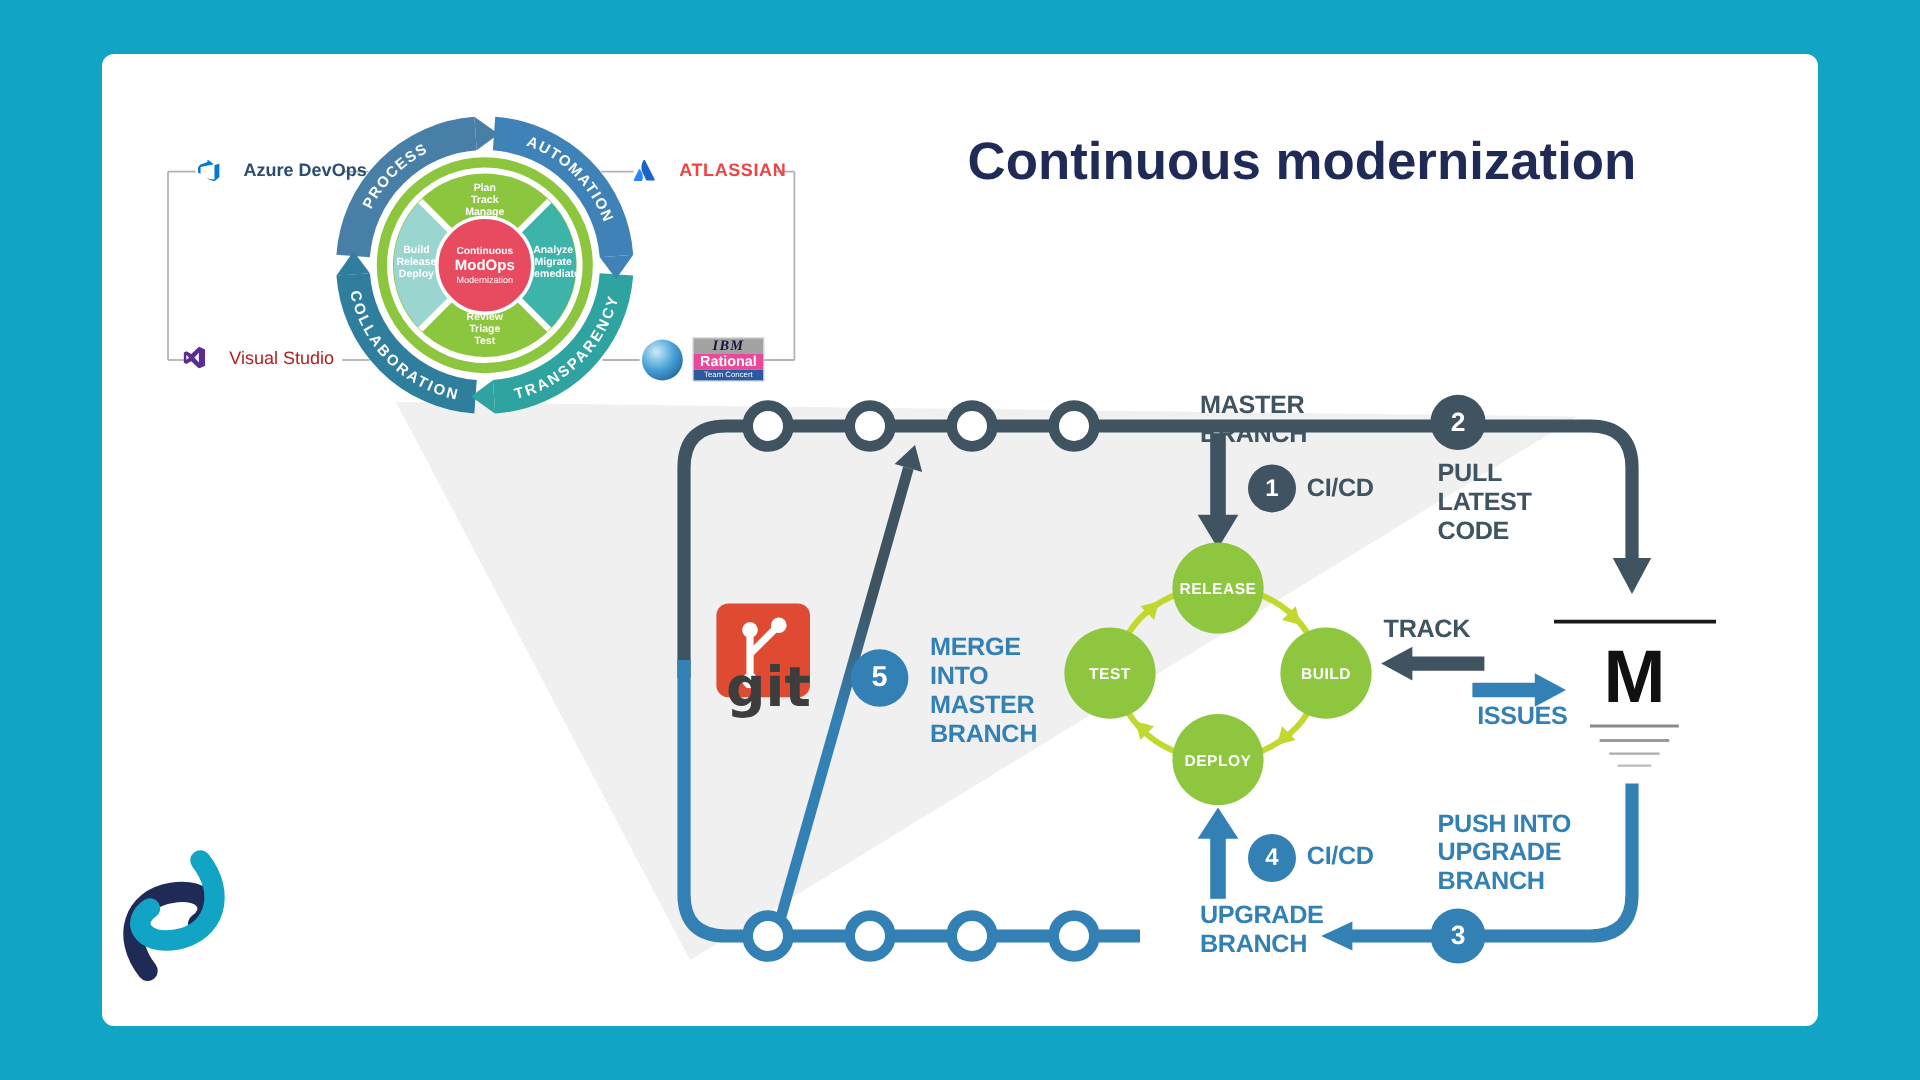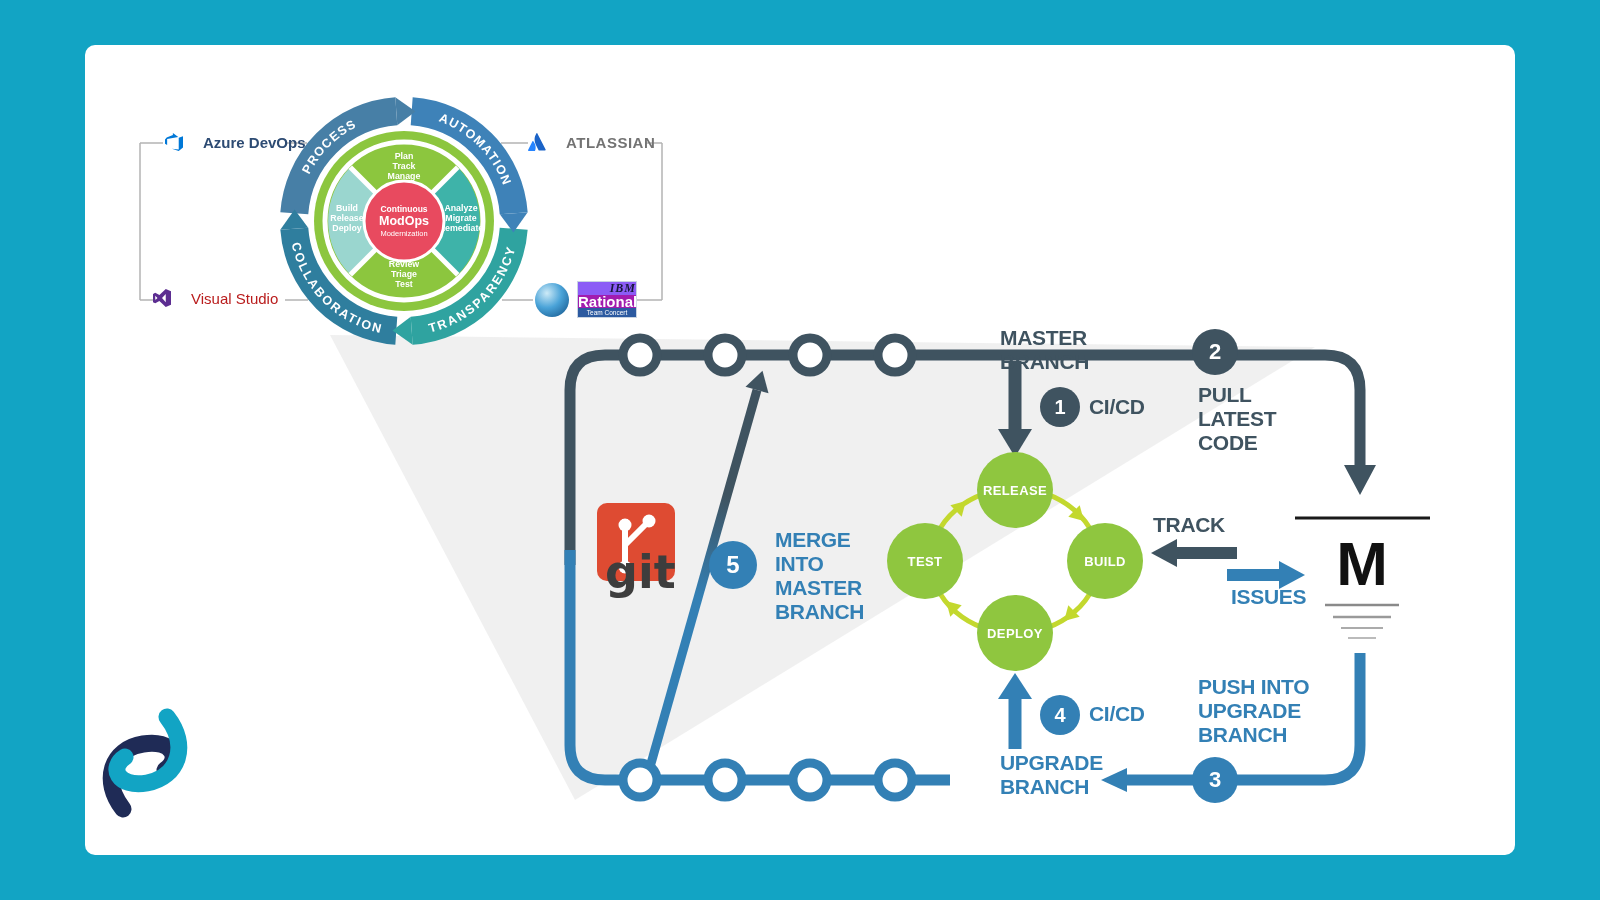--- a/index.html
+++ b/index.html
@@ -16,23 +16,23 @@
   .nc-blue{background:#3380B5;}
   .node{position:absolute;width:76px;height:76px;border-radius:50%;background:#8FC63F;
     color:#fff;display:flex;align-items:center;justify-content:center;font-weight:700;
     font-size:13px;letter-spacing:.4px;}
   .title{color:#1F2B56;font-weight:700;font-size:44px;line-height:64px;text-align:center;}
   .logoRow{display:flex;align-items:center;gap:20px;white-space:nowrap;}
   .gitText{font-family:"DejaVu Sans",sans-serif;font-weight:700;font-size:46px;color:#3d3d3d;}
   .globe{width:34px;height:34px;border-radius:50%;
     background:radial-gradient(circle at 35% 30%, #cdeaf7, #4aa3d8 45%, #16598f 92%);}
   .ibmBadge{width:58px;text-align:center;font-weight:700;border:1px solid #c9d4e2;}
-  .ibmBadge .r1{background:#8b5cf6;color:#16173a;font-size:12px;font-style:italic;
-    font-family:"Liberation Serif",serif;line-height:13px;letter-spacing:1px;text-align:right;}
-  .ibmBadge .r2{background:#a21caf;color:#fff;font-size:15px;line-height:13px;}
+  .ibmBadge .r1{background:#a3a3a3;color:#16173a;font-size:12px;font-style:italic;
+    font-family:"Liberation Serif",serif;line-height:13px;letter-spacing:1px;}
+  .ibmBadge .r2{background:#ec4899;color:#fff;font-size:12px;line-height:13px;}
   .ibmBadge .r3{background:#2C5AA0;color:#fff;font-size:6.5px;line-height:9px;font-weight:400;}
   svg text{font-family:"Liberation Sans",sans-serif;}
   .ringLbl{font-size:12.5px;font-weight:700;fill:#fff;letter-spacing:1.6px;}
   .petalTxt{font-size:8.8px;font-weight:700;fill:#fff;text-anchor:middle;}
   .centerTxt{fill:#fff;text-anchor:middle;}
 </style>
 </head>
 <body>
 
 <div id="card">
@@ -179,38 +179,39 @@
       <path fill="#0078D7" d="M0 5.8 1.5 3.9 7 1.7V0l4.8 3.5-9.9 1.9v5.3L0 9.6zM16 2.9v9.9L12.2 16l-6-2 6 .7V4.2z"></path>
     </svg>
     <span style="font-size:15px;font-weight:700;color:#2D4B73;">Azure DevOps</span>
   </div>
 
   <div class="abs logoRow" style="left:443px;top:88px;">
     <svg width="18" height="18" viewBox="0 0 24 24">
       <path fill="#2684FF" d="M7.1 11.1c-.4-.4-1-.4-1.3.2L.1 22.6c-.3.6.1 1.3.8 1.3h7.9c.3 0 .5-.1.6-.4 1.7-3.5.7-8.9-2.3-12.4z"></path>
       <path fill="#1B63C7" d="M11.2.5c-3.2 5-3 10.6-.9 14.8l3.8 7.6c.1.3.4.4.7.4h7.9c.7 0 1.1-.7.8-1.3L12.5.5c-.3-.6-1-.6-1.3 0z"></path>
     </svg>
-    <span style="font-size:15px;font-weight:800;color:#737373;letter-spacing:.5px;">ATLASSIAN</span>
+    <span style="font-size:15px;font-weight:800;color:#ef4444;letter-spacing:.5px;">ATLASSIAN</span>
   </div>
 
   <div class="abs logoRow" style="left:68px;top:244px;">
     <svg width="18" height="18" viewBox="0 0 24 24">
       <path fill="#5C2D91" d="M17 0 24 3v18l-7 3-8.5-8L3 19l-3-1.5v-11L3 5l5.5 3L17 0zm0 6.5-5 5.5 5 5.5v-11zM3 9v6l3-3-3-3z"></path>
     </svg>
     <span style="font-size:15px;font-weight:400;color:#b91c1c;">Visual Studio</span>
   </div>
 
   <div class="abs globe" style="left:450px;top:238px;"></div>
   <div class="abs ibmBadge" style="left:492px;top:236px;">
     <div class="r1">IBM</div>
     <div class="r2">Rational</div>
     <div class="r3">Team Concert</div>
   </div>
 
   <div class="abs title" style="left:660px;top:58px;width:680px;">
+    <div>Continuous modernization</div>
   </div>
 
   <div class="abs lbl slate" style="left:915px;top:281px;">
     <div>MASTER</div>
     <div>BRANCH</div>
   </div>
 
   <div class="numcirc nc-dark" style="left:1107px;top:284px;width:46px;height:46px;font-size:22px;">
       <span>2</span>
     </div>

